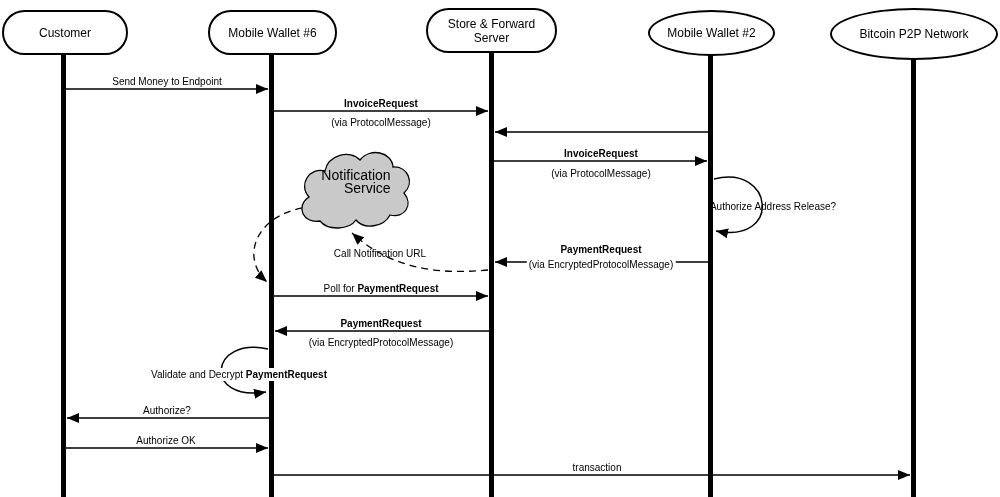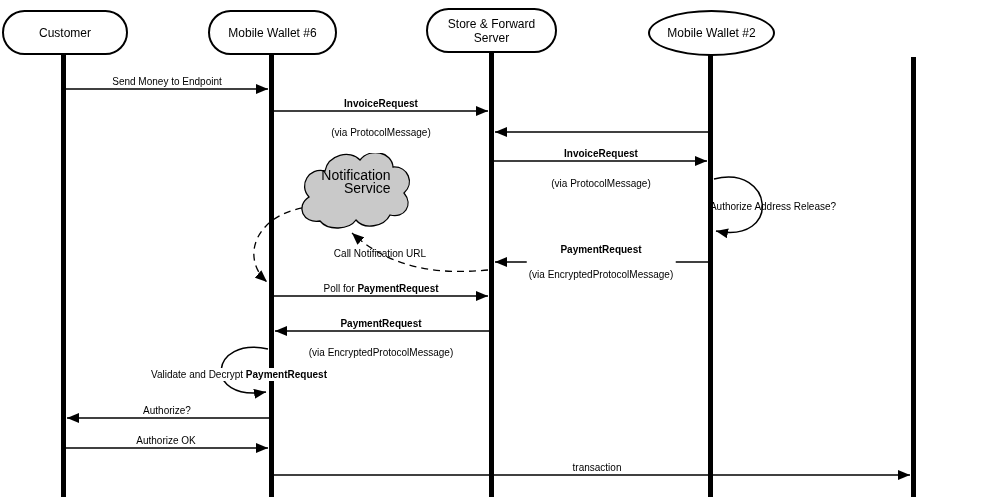--- a/index.html
+++ b/index.html
@@ -15,21 +15,21 @@
   }
   .stadium{border-radius:24px;}
   .ellipse{border-radius:50%;}
   .lifeline{position:absolute;width:5px;background:#000;}
   .msg-label{
     position:absolute;transform:translateX(-50%);font-size:10px;line-height:13px;
     white-space:nowrap;background:#fff;padding:0 2px;
   }
   .msg-sub{
     position:absolute;transform:translateX(-50%);font-size:10px;line-height:12px;
-    white-space:nowrap;background:#fff;padding:14px 2px;
+    white-space:nowrap;background:#fff;padding:4px 2px;
   }
   .no-bg{background:transparent;}
   .cloud-text{
     position:absolute;transform:translateX(-50%);font-size:14px;line-height:13px;
     text-align:right;
   }
   b{font-weight:bold;}
 </style>
 </head>
 <body>
@@ -76,20 +76,23 @@
       <span>Customer</span>
     </div>
   <div class="actor stadium" style="left:208px;top:10px;width:129px;height:45px">
       <span>Mobile Wallet #6</span>
     </div>
   <div class="actor stadium" style="left:426px;top:8px;width:131px;height:45px">
       <span>Store &amp; Forward Server</span>
     </div>
   <div class="actor ellipse" style="left:648px;top:10px;width:127px;height:46px">
       <span>Mobile Wallet #2</span>
+    </div>
+  <div class="actor ellipse" style="left:830px;top:8px;width:168px;height:52px">
+      <span>Bitcoin P2P Network</span>
     </div>
 
   <div class="cloud-text" style="left:356px;top:169px">
     <div>Notification</div>
     <div>Service</div>
   </div>
 
   <div class="msg-label" style="left:167px;top:75px">
     <span>Send Money to Endpoint</span><b></b>
   </div>

